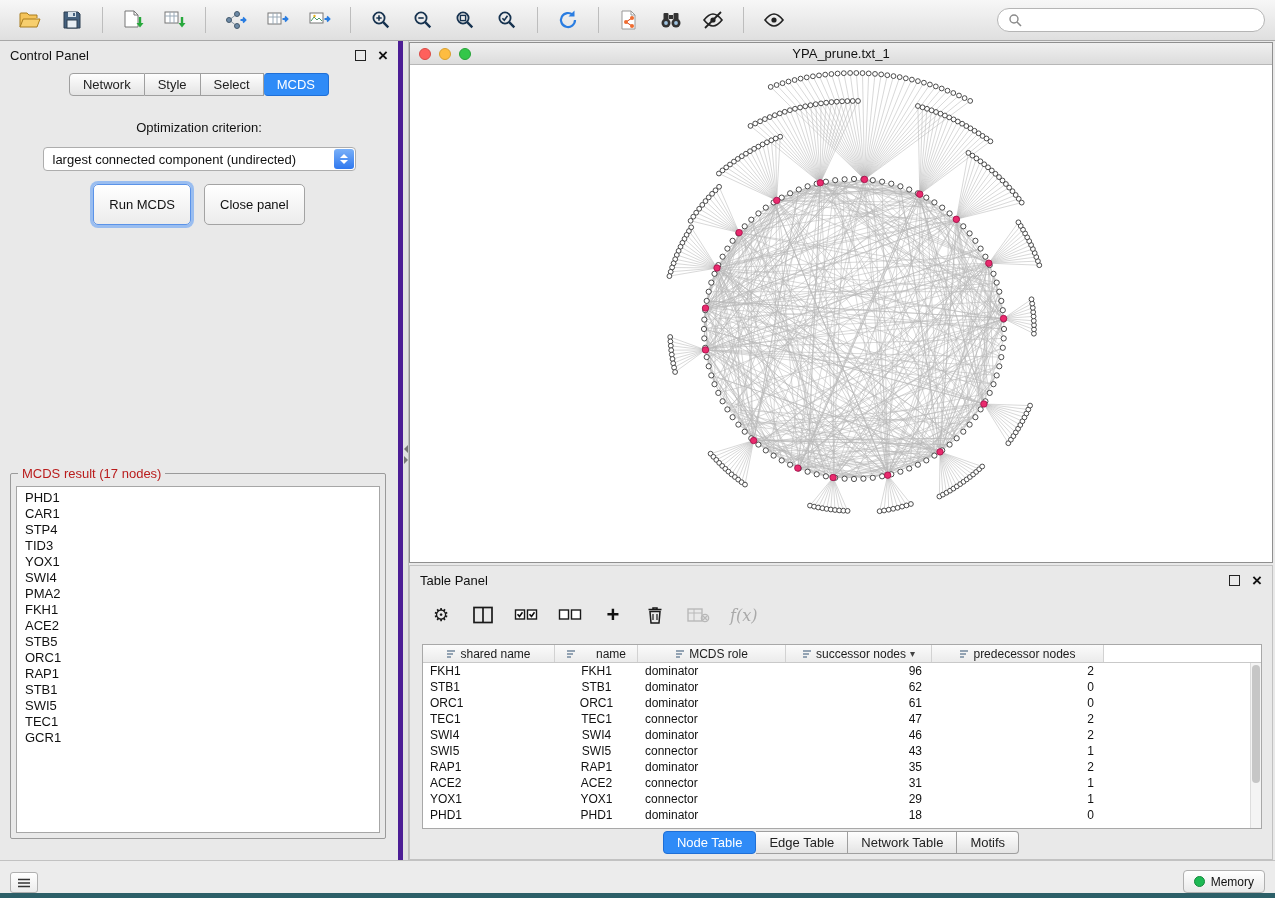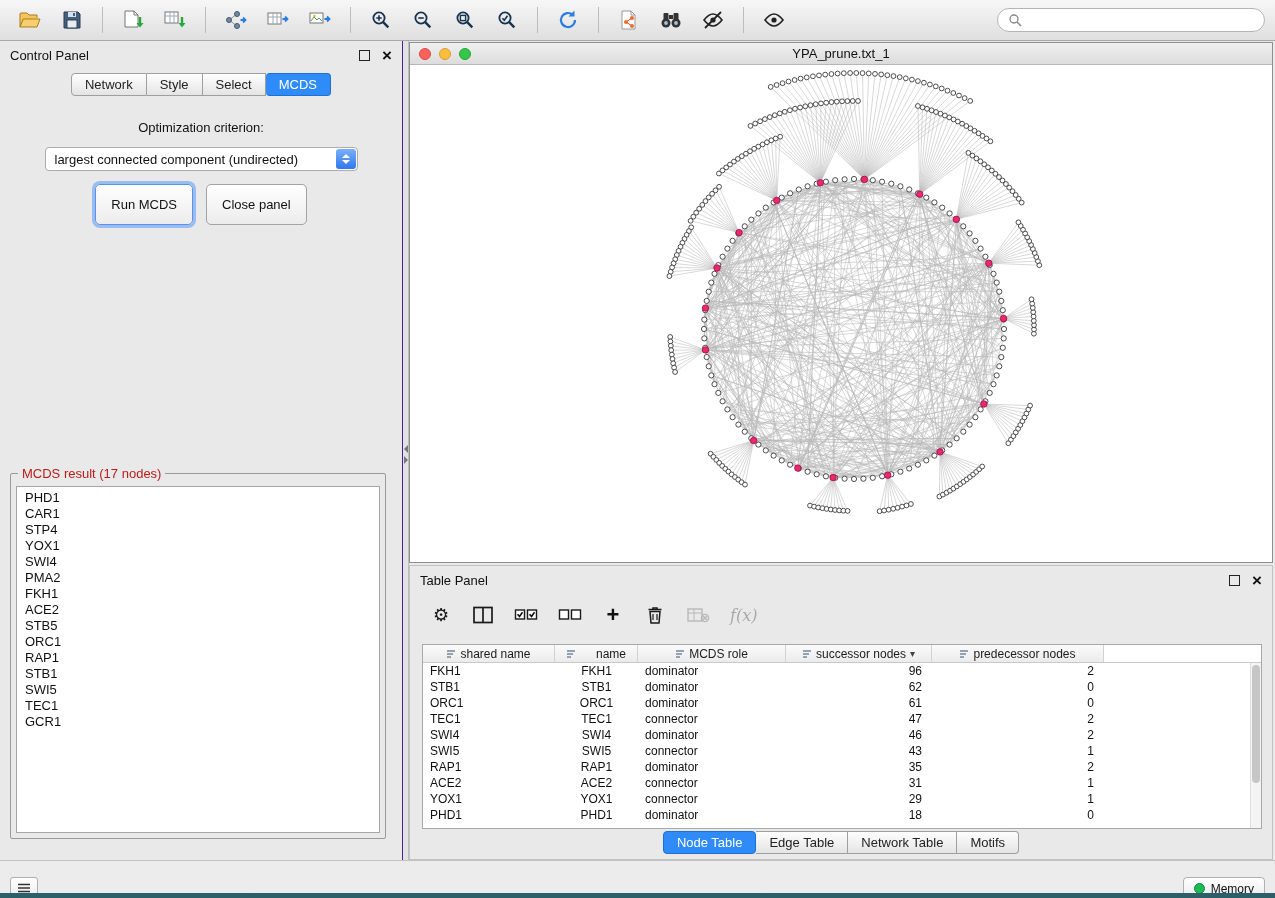--- a/index.html
+++ b/index.html
@@ -12,21 +12,21 @@
   .toolbar{position:absolute;left:0;top:0;width:100%;height:41px;
            background:linear-gradient(#f7f7f7,#dfdfdf);border-bottom:1px solid #a8a8a8;
            display:flex;align-items:center;padding:0 10px;gap:2px}
   .tbtn{width:40px;height:32px;display:flex;align-items:center;justify-content:center;border-radius:4px;cursor:default}
   .tsep{width:1px;height:26px;background:#bdbdbd;margin:0 8px}
   .search{margin-left:auto;width:268px;height:24px;border:1px solid #b5b5b5;border-radius:12px;
           background:#fff;display:flex;align-items:center;padding:0 10px;gap:6px}
   .search input{border:none;outline:none;flex:1;font-size:13px;background:transparent;font-family:"Liberation Sans",sans-serif}
 
   
-  .control-panel{position:absolute;left:0;top:41px;width:403px;height:819px;background:#e9e9e9;border-right:1px solid #4c1d95}
+  .control-panel{position:absolute;left:0;top:41px;width:403px;height:819px;background:#e9e9e9;border-right:5px solid #4c1d95}
   .panel-titlebar{height:28px;display:flex;align-items:center;padding:0 10px;font-size:13px}
   .panel-controls{margin-left:auto;display:flex;gap:12px;align-items:center}
   .float-btn{width:11px;height:11px;border:1.5px solid #222;background:transparent}
   .close-x{font-size:17px;font-weight:bold;line-height:11px;color:#111}
   .ctl-tabs{display:flex;justify-content:center;margin-top:4px}
   .tab{padding:3px 13px;font-size:13px;background:linear-gradient(#fefefe,#e4e4e4);
        border:1px solid #9f9f9f;border-left:none;color:#222;white-space:nowrap}
   .tab:first-child{border-left:1px solid #9f9f9f;border-radius:4px 0 0 4px}
   .tab:last-child{border-radius:0 4px 4px 0}
   .tab.active{background:#2f8bf7;border-color:#1f6fd6;color:#fff;border-radius:4px}
@@ -83,21 +83,21 @@
   .td{font-size:12px;height:16px;line-height:16px;overflow:hidden;white-space:nowrap}
   .td.left{padding-left:7px;text-align:left}
   .td.center{text-align:center}
   .td.right{text-align:right;padding-right:10px}
   .vscroll{position:absolute;right:0;top:18px;bottom:0;width:11px;background:#f4f4f4;border-left:1px solid #ddd}
   .vscroll .thumb{position:absolute;left:1px;right:1px;top:2px;height:118px;background:#c6c6c6;border-radius:5px}
   .tbl-tabs{position:absolute;left:0;right:0;bottom:5px;display:flex;justify-content:center}
 
   
   .status-bar{position:absolute;left:0;bottom:0;width:100%;height:33px;background:#ececec;
-              border-top:1px solid #c2c2c2;display:flex;align-items:flex-start;padding:16px 10px}
+              border-top:1px solid #c2c2c2;display:flex;align-items:flex-end;padding:0 10px}
   .hamburger-btn{width:28px;height:21px;border:1px solid #b0b0b0;border-radius:3px;
                  background:linear-gradient(#fff,#ececec);display:flex;align-items:center;justify-content:center}
   .memory-btn{margin-left:auto;height:23px;border:1px solid #b0b0b0;border-radius:4px;
               background:linear-gradient(#fff,#e9e9e9);display:flex;align-items:center;gap:6px;padding:0 10px;font-size:12px}
   .memory-dot{width:11px;height:11px;border-radius:50%;background:#1db954;border:1px solid #148a3c}
 </style>
 </head>
 <body>
 
 <div class="app">
@@ -265,20 +265,21 @@
     <div class="btn-row">
       <div class="push-btn focused">Run MCDS</div>
       <div class="push-btn">Close panel</div>
     </div>
     <fieldset class="mcds">
       <legend>MCDS result (17 nodes)</legend>
       <div class="mcds-inner" id="mcds-list">
           <div class="mcds-item">PHD1</div>
           <div class="mcds-item">CAR1</div>
           <div class="mcds-item">STP4</div>
+          <div class="mcds-item">TID3</div>
           <div class="mcds-item">YOX1</div>
           <div class="mcds-item">SWI4</div>
           <div class="mcds-item">PMA2</div>
           <div class="mcds-item">FKH1</div>
           <div class="mcds-item">ACE2</div>
           <div class="mcds-item">STB5</div>
           <div class="mcds-item">ORC1</div>
           <div class="mcds-item">RAP1</div>
           <div class="mcds-item">STB1</div>
           <div class="mcds-item">SWI5</div>

